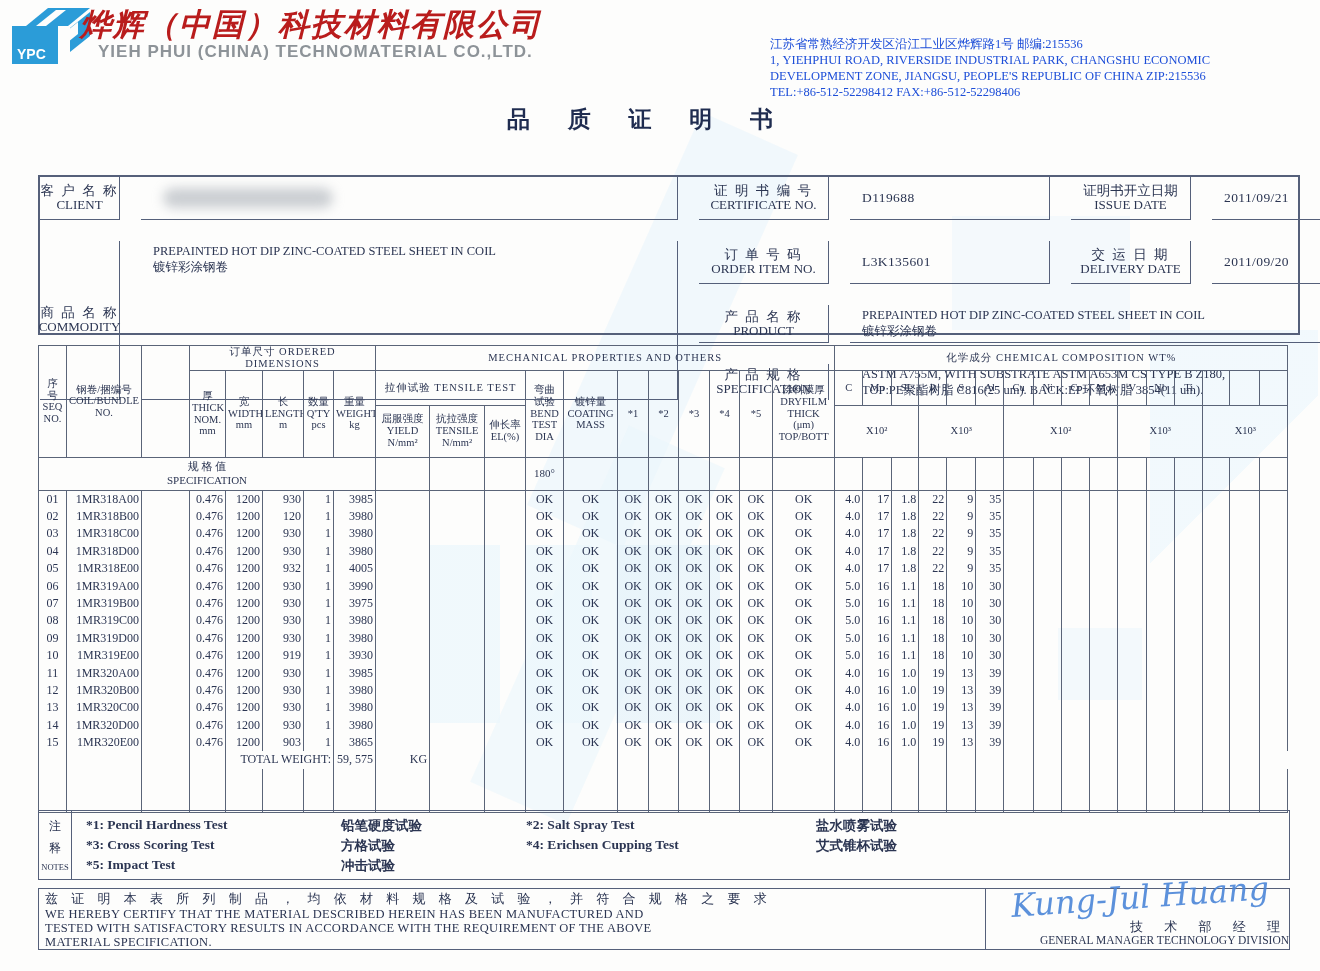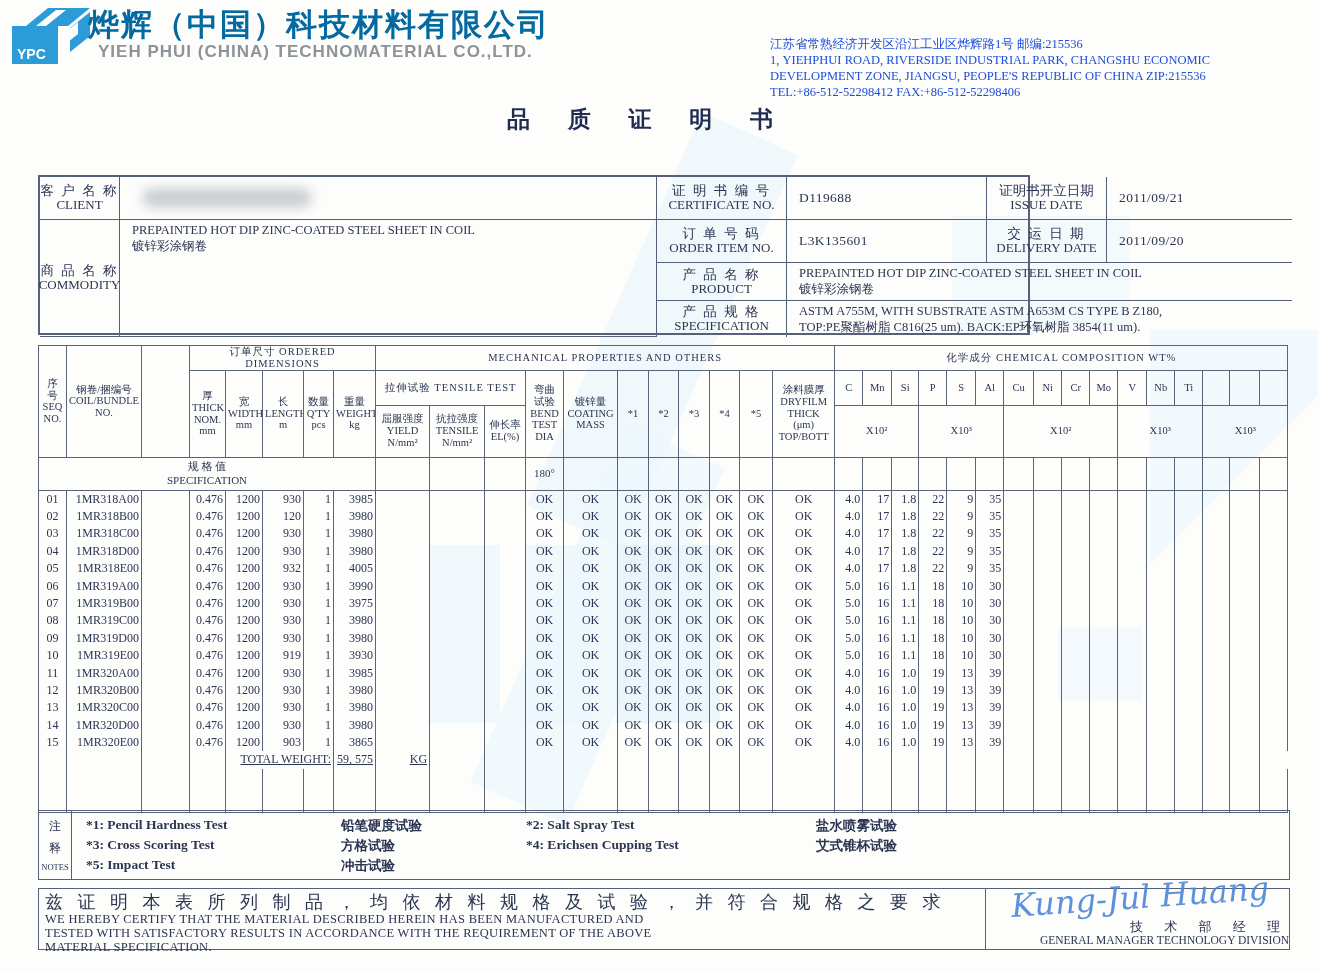--- a/index.html
+++ b/index.html
@@ -11,63 +11,63 @@
   .wm2{left:545px;top:430px;width:105px;height:390px;background:#e9f5fb;transform:rotate(24deg);opacity:.55;}
   .wm3{left:430px;top:545px;width:290px;height:178px;opacity:.75;
        background:linear-gradient(90deg,#ecf7fc 0 24%,rgba(0,0,0,0) 24% 33%,#ecf7fc 33% 56%,rgba(0,0,0,0) 56% 64%,#e6f3fa 64% 100%);}
   .wm4{left:1150px;top:330px;width:168px;height:235px;opacity:.8;
        background:linear-gradient(135deg,#eff8fd 0 58%,rgba(0,0,0,0) 58%);}
   .wm5{left:952px;top:216px;width:178px;height:114px;background:#eff7fc;opacity:.65;}
   .wm6{left:1058px;top:628px;width:84px;height:72px;background:#ecf6fb;opacity:.6;}
   .z{position:relative;z-index:1;}
   
   .logo{position:absolute;left:12px;top:8px;}
-  .company-cn{position:absolute;left:88px;top:4px;font-size:31px;font-weight:bold;color:#0369a1;letter-spacing:2px;font-family:"Liberation Sans",sans-serif;}
+  .company-cn{position:absolute;left:80px;top:4px;font-size:31px;font-weight:bold;color:#b91c1c;letter-spacing:2px;font-family:"Liberation Sans",sans-serif;font-style:italic;}
   .company-en{position:absolute;left:98px;top:42px;font-size:17px;font-weight:bold;color:#8d9398;letter-spacing:1px;font-family:"Liberation Sans",sans-serif;}
   .address{position:absolute;left:770px;top:36px;width:535px;font-size:12.5px;line-height:1.28;color:#1d4ed8;white-space:pre-line;}
   .title{position:absolute;left:400px;top:104px;width:480px;text-align:center;color:#1f2c50;}
   .title .cn{font-size:23px;font-weight:bold;letter-spacing:16px;padding-left:16px;}
   .title .en{font-size:22px;font-weight:bold;letter-spacing:1px;margin-top:1px;}
   
-  .info{position:absolute;left:38px;top:175px;width:992px;height:160px;display:grid;
+  .info{position:absolute;left:38px;top:175px;width:1262px;height:160px;display:grid;
         grid-template-columns:80px 537px 130px 200px 120px 185px;grid-template-rows:43px 43px 38px 36px;
-        border:2px solid #55607a;box-sizing:border-box;}
+        border:2px solid #55607a;box-sizing:border-box;gap:21px;}
   .info>div{border-right:1px solid #55607a;border-bottom:1px solid #55607a;box-sizing:border-box;position:relative;}
   .lbl{display:flex;flex-direction:column;justify-content:center;align-items:center;line-height:1.12;text-align:center;}
   .lbl .cjk{font-size:13.5px;letter-spacing:2px;}
   .lbl .eng{font-size:13px;}
   .val{display:flex;align-items:center;padding-left:12px;font-size:13.5px;letter-spacing:.4px;}
   .val2{display:flex;flex-direction:column;justify-content:flex-start;padding:3px 0 0 12px;font-size:12.5px;line-height:1.25;white-space:pre-line;}
   .blur-blob{position:absolute;left:22px;top:11px;width:170px;height:20px;background:#99a0a9;opacity:.5;filter:blur(6px);border-radius:10px;}
   
   table.main{position:absolute;left:38px;top:345px;width:1249px;border-collapse:collapse;table-layout:fixed;}
   table.main th,table.main td{border:1px solid #5a6478;padding:0 2px;font-weight:normal;color:#2b3552;overflow:hidden;}
   table.main th{font-size:10.5px;line-height:1.12;text-align:center;vertical-align:middle;white-space:pre-line;}
   th.grp{font-size:12px;letter-spacing:1px;}
   th.elem{font-size:13px;}
   th.x10{font-size:14px;}
   tr.hr1{height:23px;} tr.hr2{height:35px;} tr.hr3{height:30px;} tr.hr4{height:22px;}
   tr.spec-row{height:33px;}
   tr.spec-row td{font-size:11px;text-align:center;white-space:pre-line;line-height:1.2;}
   tr.data-row{height:17.4px;margin-left:16px;}
   tr.data-row td{border-top:none;border-bottom:none;font-size:12px;line-height:1;}
   tr.total-row{height:18px;}
-  tr.total-row td{border-top:none;border-bottom:none;font-size:12px;text-decoration:underline;}
+  tr.total-row td{border-top:none;border-bottom:none;font-size:12px;}
   tr.filler-row{height:44px;}
   tr.filler-row td{border-top:none;}
   td.ar{text-align:right;padding-right:4px;} td.al{text-align:right;padding-left:3px;} td.ac{text-align:center;}
   
   .notes{position:absolute;left:38px;top:810px;width:1252px;height:70px;border:1.5px solid #55607a;box-sizing:border-box;display:flex;}
   .notes-label{width:32px;border-right:1px solid #55607a;display:flex;flex-direction:column;justify-content:space-around;align-items:center;padding:4px 0;}
   .notes-label .cjk{font-size:12px;} .notes-label .eng{font-size:8.5px;}
   .notes-grid{flex:1;display:grid;grid-template-columns:255px 185px 290px 1fr;grid-auto-rows:20px;padding:6px 0 0 14px;font-size:13.5px;font-weight:bold;color:#2b3552;}
   
   .certify{position:absolute;left:38px;top:888px;width:1252px;height:62px;border:1.5px solid #55607a;box-sizing:border-box;display:flex;}
   .certify-text{width:947px;border-right:1px solid #55607a;padding:3px 0 0 6px;box-sizing:border-box;line-height:1.12;}
-  .certify-text .cjk{font-size:18px;letter-spacing:5px;}
+  .certify-text .cjk{font-size:13px;letter-spacing:5px;}
   .certify-text .eng{font-size:12.5px;letter-spacing:.3px;white-space:pre-line;}
   .sig-cell{flex:1;display:flex;flex-direction:column;justify-content:flex-end;align-items:flex-end;padding-bottom:2px;line-height:1.1;}
   .sig-cell .cjk{font-size:13px;letter-spacing:9px;padding-left:9px;}
   .sig-cell .eng{font-size:11.5px;}
   .signature{position:absolute;left:985px;top:878px;width:310px;text-align:center;font-size:32px;font-style:italic;
              color:#4b86d8;opacity:.9;transform:rotate(-4deg);font-family:"DejaVu Serif",serif;z-index:2;white-space:nowrap;}
 </style>
 </head>
 <body>
 

